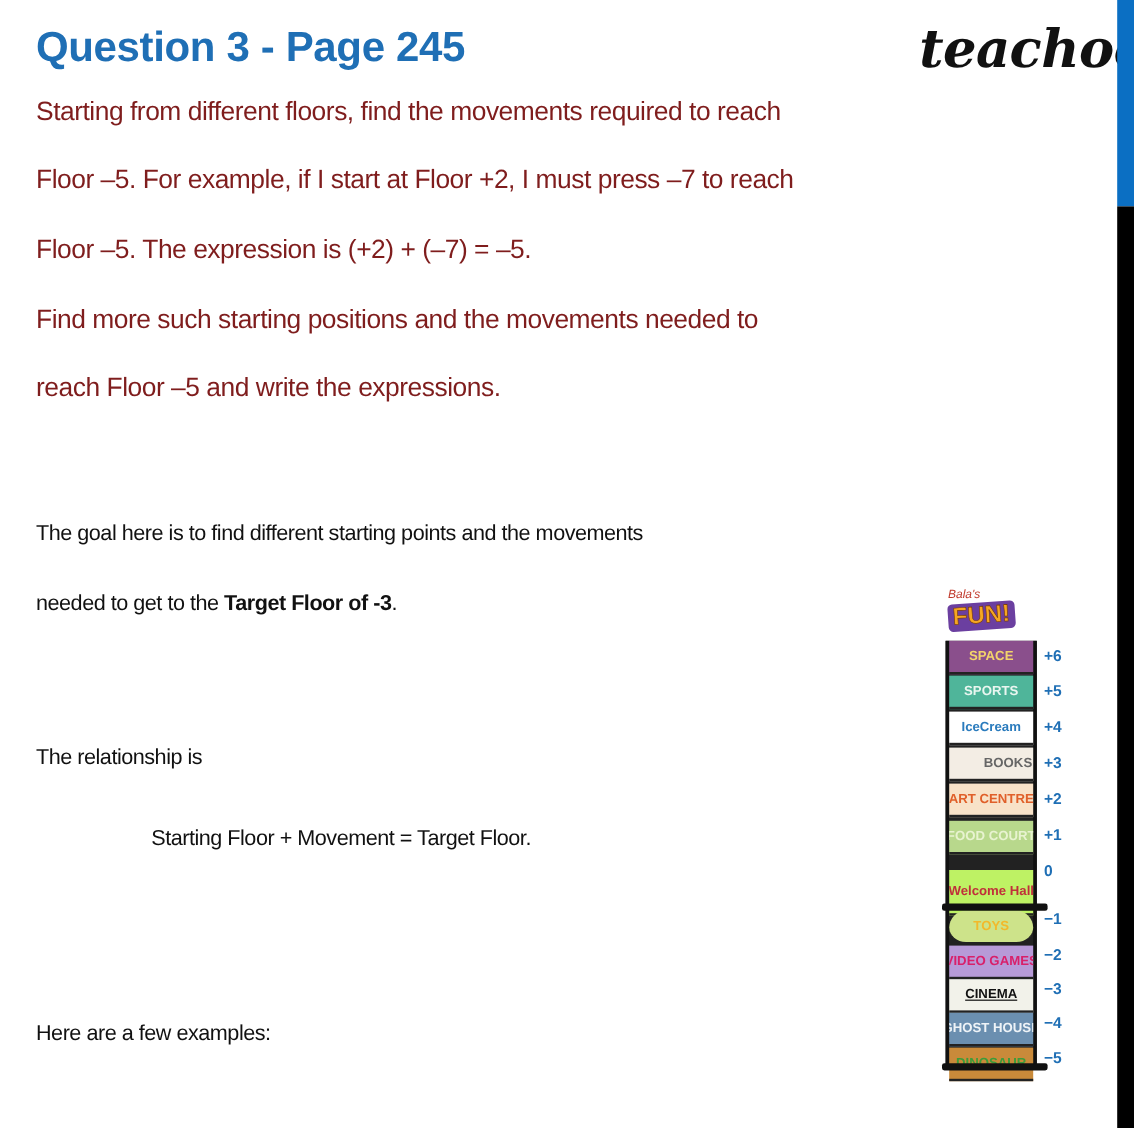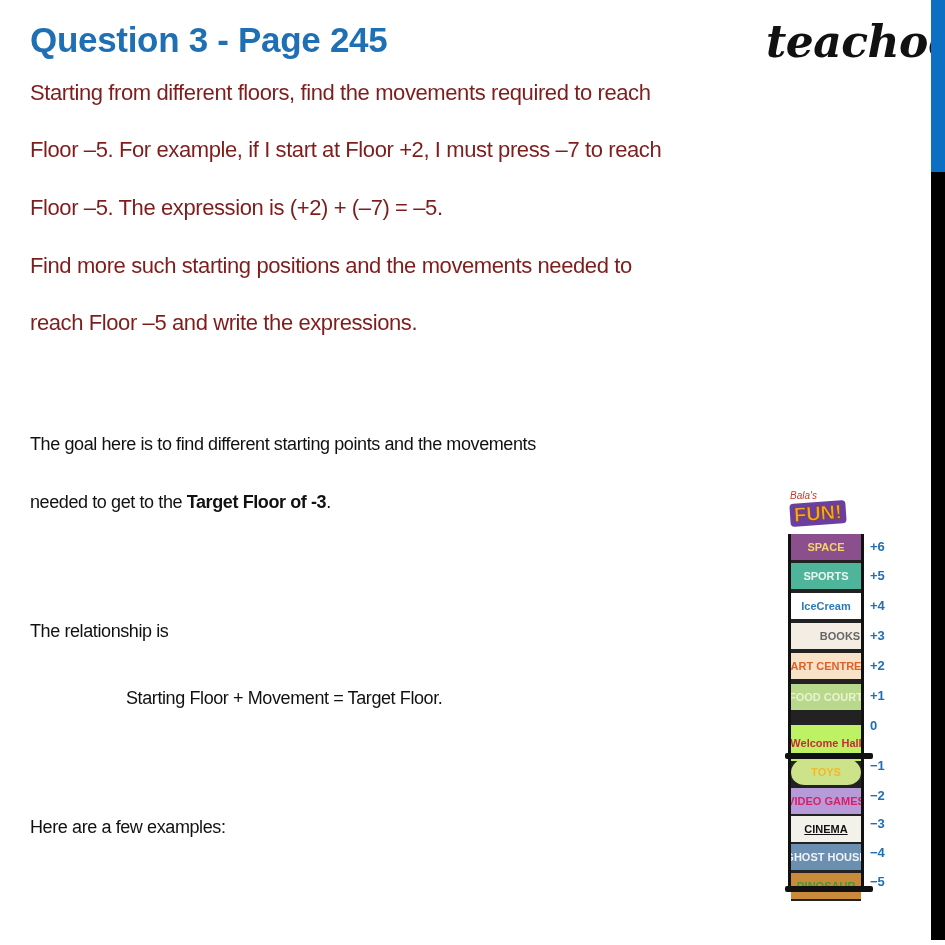--- a/index.html
+++ b/index.html
@@ -69,21 +69,21 @@
 <div class="q-line" style="top:195px">Floor –5. The expression is (+2) + (–7) = –5.</div>
 <div class="q-line" style="top:253px">Find more such starting positions and the movements needed to</div>
 <div class="q-line" style="top:310px">reach Floor –5 and write the expressions.</div>
 
 <div class="a-line" style="top:434px">The goal here is to find different starting points and the movements</div>
 <div class="a-line" style="top:492px"><span>needed to get to the </span><b>Target Floor of -3</b><span>.</span></div>
 
 <div class="a-line" style="top:621px">The relationship is</div>
 <div class="a-line indent" style="top:688px">Starting Floor + Movement = Target Floor.</div>
 
-<div class="a-line" style="top:817px">Here are a few examples:</div>
+<div class="a-line" style="top:851px">Here are a few examples:</div>
 
 <div class="building">
   <div class="sign-top">
     <span class="small">Bala's</span>
     <span class="fun">FUN!</span>
   </div>
   <div class="tower" id="tower">
       <div class="floor" style="top: 0px; height: 28px; background: rgb(138, 79, 140); color: rgb(243, 211, 107);">SPACE</div>
       <div class="floor" style="top: 29px; height: 28px; background: rgb(79, 181, 154); color: rgb(233, 246, 240);">SPORTS</div>
       <div class="floor" style="top: 59px; height: 28px; background: #ffffff; color: rgb(42, 123, 189);">IceCream</div>

